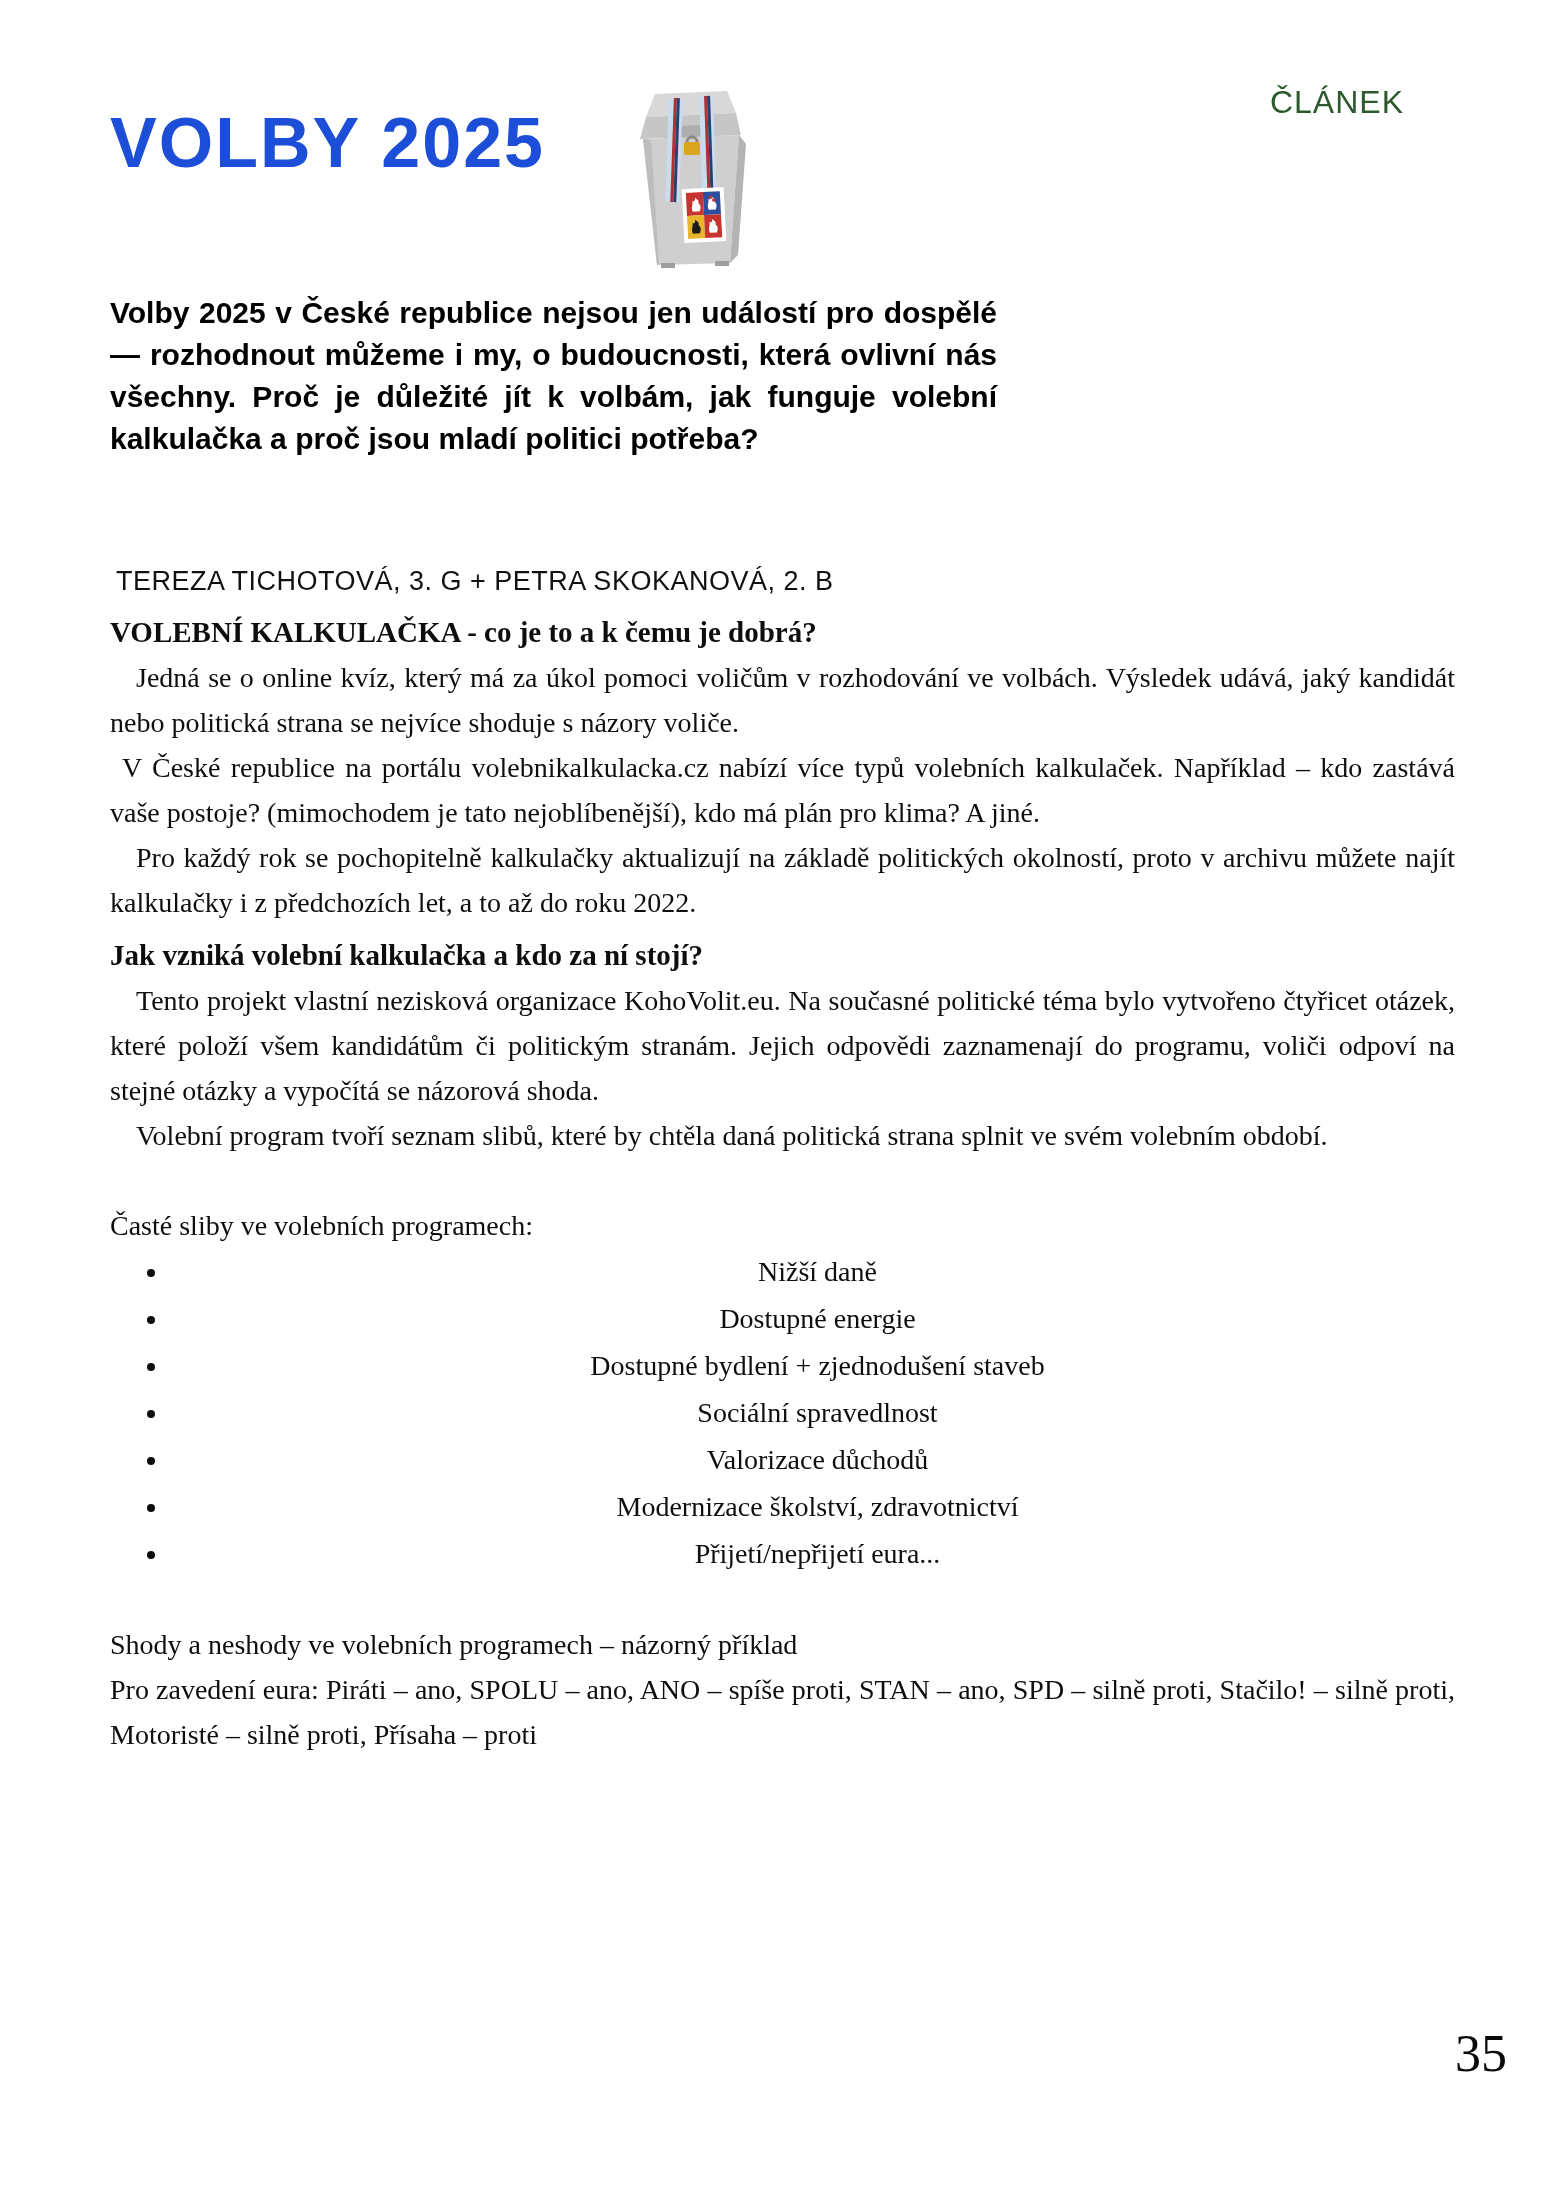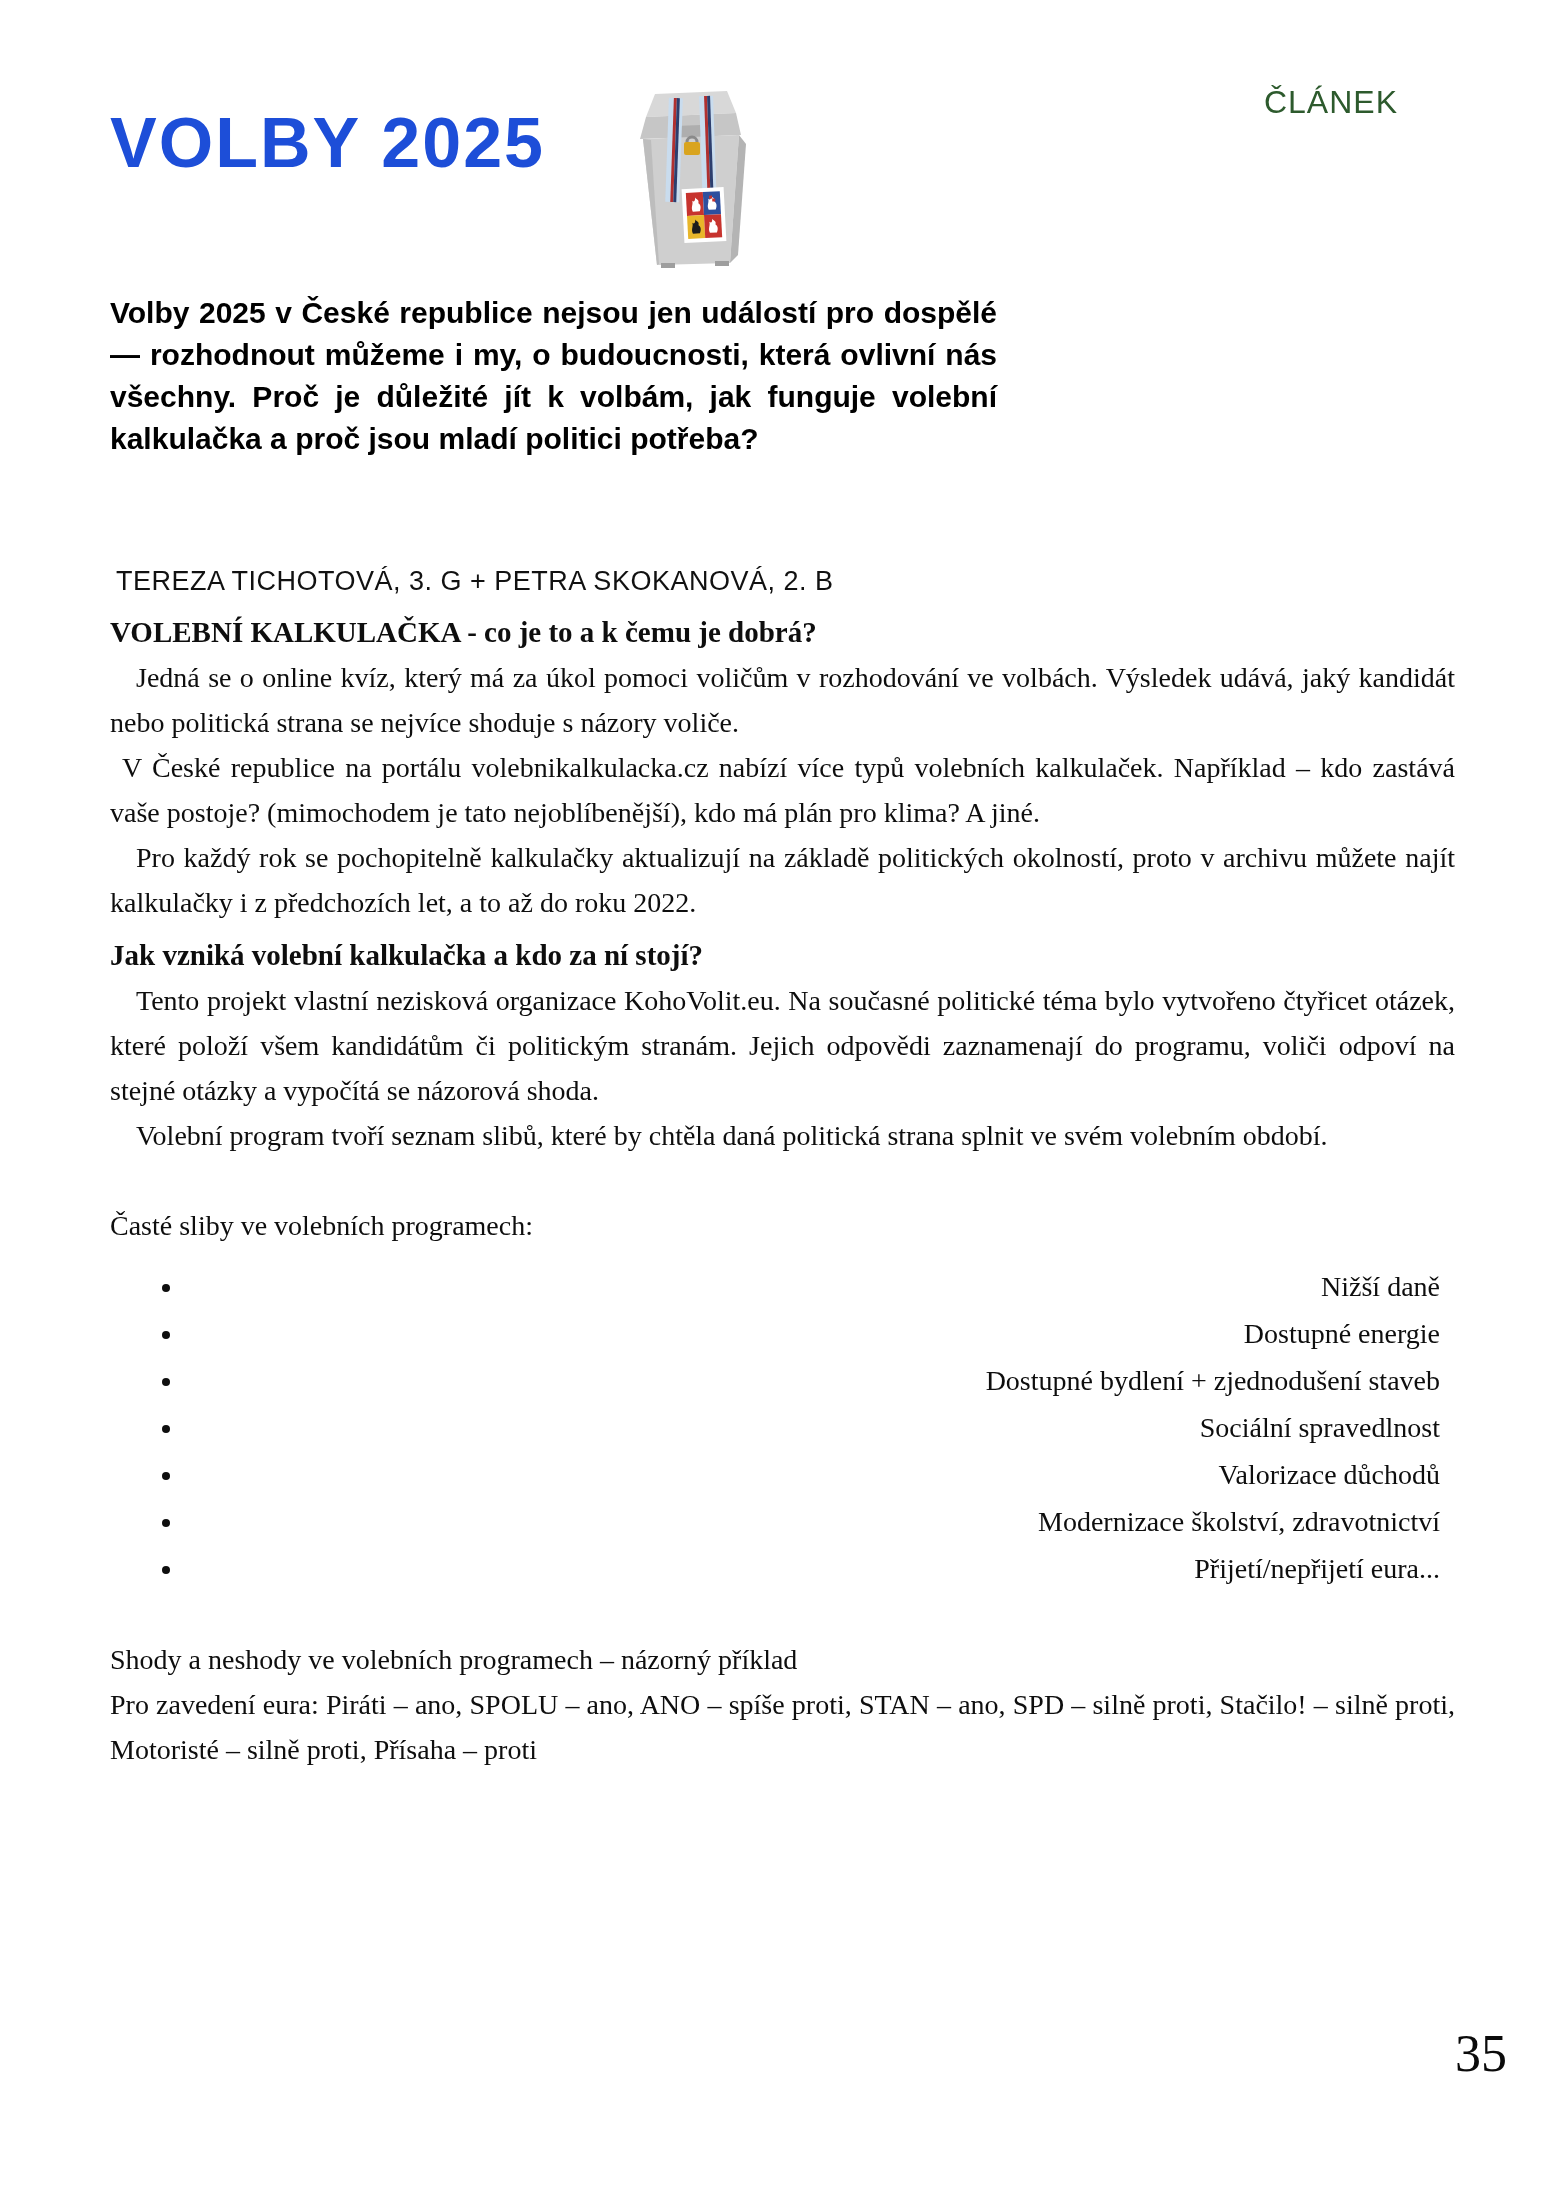--- a/index.html
+++ b/index.html
@@ -7,21 +7,21 @@
     position:relative;
     width:1555px;height:2200px;
     background:#ffffff;
     box-sizing:border-box;
     padding:100px 100px 0 110px;
     overflow:hidden;
     font-family:"Liberation Serif", serif;
     color:#0e0e0e;
   }
   .article-tag{
-    position:absolute;top:84px;right:157px;
+    position:absolute;top:84px;right:151px;
     font-family:"Liberation Sans", sans-serif;
     font-size:32px;font-weight:400;
     color:#2d5a2d;letter-spacing:1px;
   }
   .masthead{position:relative;height:122px;}
   .title{
     margin:8px 0 0;
     font-family:"Liberation Sans", sans-serif;
     font-weight:900;font-size:70px;line-height:1;
     letter-spacing:2px;color:#1d4ed8;
@@ -46,22 +46,22 @@
   }
   .body h2{
     font-size:29px;line-height:45px;font-weight:700;
     margin:8px 0 0;text-align:left;
   }
   .body p{margin:0;}
   .indent{text-indent:26px;}
   .indent-sm{text-indent:12px;}
   .gap-top{margin-top:45px !important;text-align:left !important;}
   .promises{
-    margin:15px;padding-left:60px;list-style:disc;
-    line-height:47px;text-align:right;
+    margin:0;padding-left:60px;list-style:disc;
+    line-height:47px;text-align:center;
   }
   .promises li{padding-left:10px;}
   .page-number{
     position:absolute;right:48px;top:2028px;
     font-family:"Liberation Serif", serif;
     font-size:52px;line-height:1;color:#0a0a0a;
   }
 </style>
 </head>
 <body>

